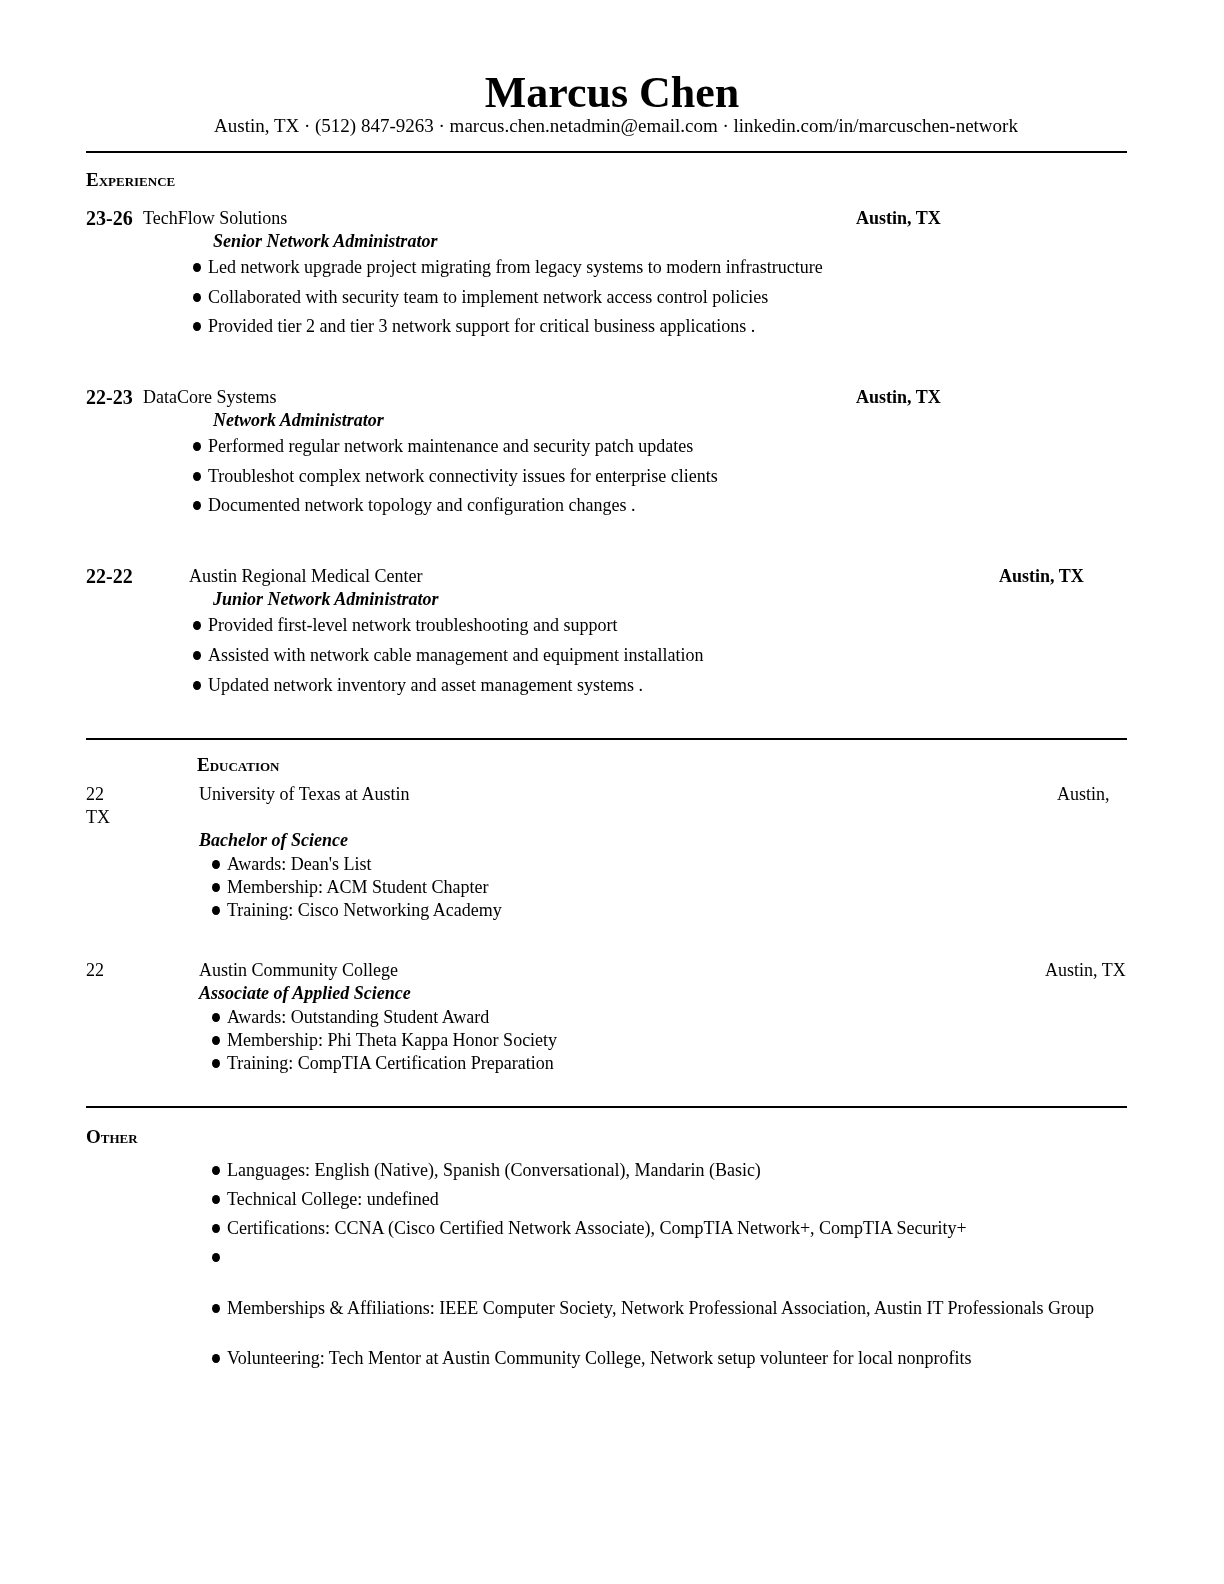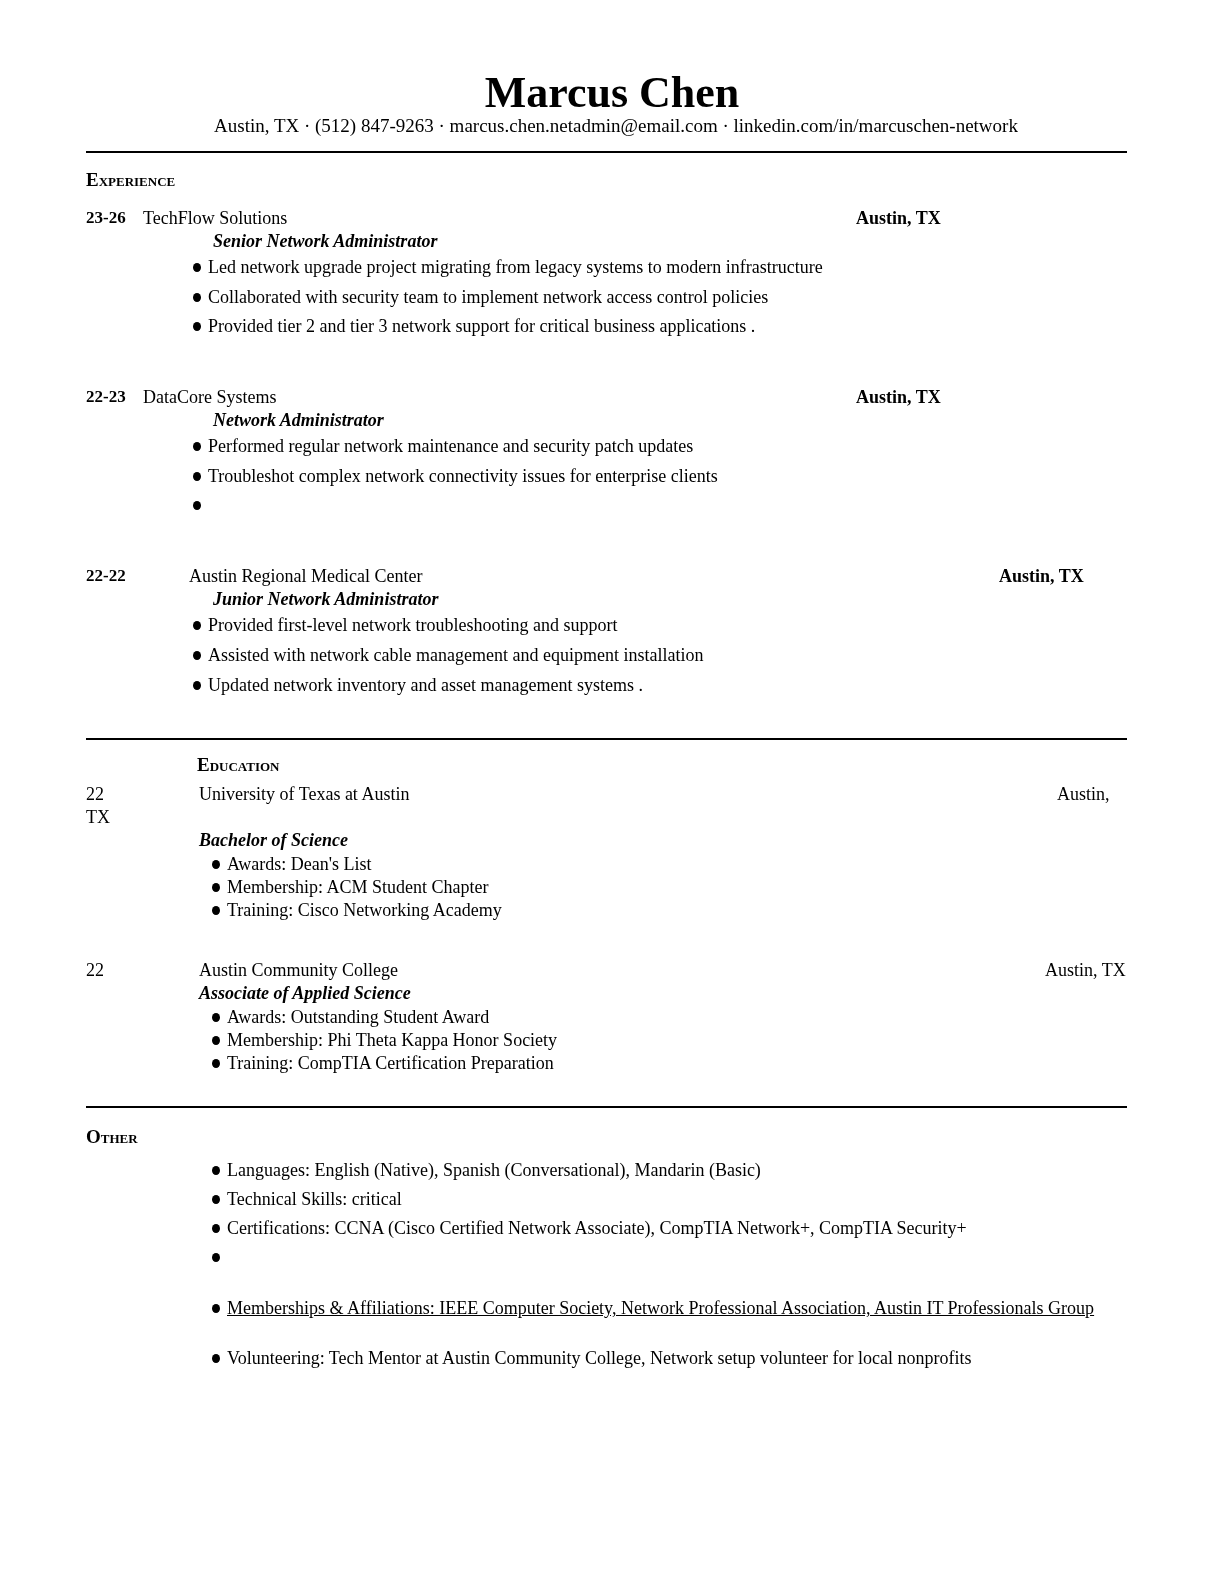--- a/index.html
+++ b/index.html
@@ -2,21 +2,21 @@
 <html><head>
 <meta charset="utf-8">
 <style>
   html, body { margin:0; padding:0; background:#ffffff; }
   body { width:1224px; height:1584px; position:relative; font-family:"Liberation Serif", serif; color:#000; overflow:hidden; }
   .abs { position:absolute; white-space:nowrap; }
   .name { left:0; width:1224px; text-align:center; top:72px; font-size:44px; font-weight:bold; line-height:42px; }
   .contact { left:0; width:1232px; text-align:center; top:115px; font-size:19px; line-height:22px; }
   .rule { position:absolute; left:86px; width:1041px; height:2px; background:#000; }
   .sec { font-size:19px; font-weight:bold; font-variant:small-caps; line-height:22px; }
-  .exp-date { font-size:17px; font-weight:bold; line-height:22px; }
+  .exp-date { font-size:20px; font-weight:bold; line-height:22px; }
   .exp-co { font-size:18px; font-weight:normal; line-height:22px; }
   .exp-loc { font-size:18px; font-weight:bold; line-height:22px; }
   .exp-title { font-size:18px; font-weight:bold; font-style:italic; line-height:22px; }
   .bullet { font-size:18px; line-height:22px; }
   .edu-text { font-size:18px; line-height:22px; }
   .edu-deg { font-size:18px; font-weight:bold; font-style:italic; line-height:22px; }
   .dot { display:inline-block; width:8px; height:9px; border-radius:50%; background:#000; margin-right:7px; vertical-align:1px; }
   .wrap { white-space:normal; }
 </style>
 </head>
@@ -38,21 +38,21 @@
   <div class="abs bullet" style="left:193px; top:315px;"><span class="dot"></span><span>Provided tier 2 and tier 3 network support for critical business applications .</span></div>
 </div>
 
 <div>
   <div class="abs exp-date" style="left:86px; top:386px;">22-23</div>
   <div class="abs exp-co" style="left:143px; top:386px;">DataCore Systems</div>
   <div class="abs exp-loc" style="left:856px; top:386px;">Austin, TX</div>
   <div class="abs exp-title" style="left:213px; top:409px;">Network Administrator</div>
   <div class="abs bullet" style="left:193px; top:435px;"><span class="dot"></span><span>Performed regular network maintenance and security patch updates</span></div>
   <div class="abs bullet" style="left:193px; top:465px;"><span class="dot"></span><span>Troubleshot complex network connectivity issues for enterprise clients</span></div>
-  <div class="abs bullet" style="left:193px; top:494px;"><span class="dot"></span></div>
+  <div class="abs bullet" style="left:193px; top:494px;"><span class="dot"></span><span>Documented network topology and configuration changes .</span></div>
 </div>
 
 <div>
   <div class="abs exp-date" style="left:86px; top:565px;">22-22</div>
   <div class="abs exp-co" style="left:143px; top:565px;margin-left:46px;">Austin Regional Medical Center</div>
   <div class="abs exp-loc" style="left:999px; top:565px;">Austin, TX</div>
   <div class="abs exp-title" style="left:213px; top:588px;">Junior Network Administrator</div>
   <div class="abs bullet" style="left:193px; top:614px;"><span class="dot"></span><span>Provided first-level network troubleshooting and support</span></div>
   <div class="abs bullet" style="left:193px; top:644px;"><span class="dot"></span><span>Assisted with network cable management and equipment installation</span></div>
   <div class="abs bullet" style="left:193px; top:674px;"><span class="dot"></span><span>Updated network inventory and asset management systems .</span></div>
@@ -81,17 +81,17 @@
   <div class="abs bullet" style="left:212px; top:1006px;"><span class="dot"></span><span>Awards: Outstanding Student Award</span></div>
   <div class="abs bullet" style="left:212px; top:1029px;"><span class="dot"></span><span>Membership: Phi Theta Kappa Honor Society</span></div>
   <div class="abs bullet" style="left:212px; top:1052px;"><span class="dot"></span><span>Training: CompTIA Certification Preparation</span></div>
 </div>
 
 <div class="rule" style="top:1106px;"></div>
 
 <div class="abs sec" style="left:86px; top:1126px;">Other</div>
 
 <div class="abs bullet" style="left:212px; top:1159px;"><span class="dot"></span><span>Languages: English (Native), Spanish (Conversational), Mandarin (Basic)</span></div>
-<div class="abs bullet" style="left:212px; top:1188px;"><span class="dot"></span><span>Technical Skills: critical</span></div>
+<div class="abs bullet" style="left:212px; top:1188px;"><span class="dot"></span><span>Technical College: undefined</span></div>
 <div class="abs bullet" style="left:212px; top:1217px;"><span class="dot"></span><span>Certifications: CCNA (Cisco Certified Network Associate), CompTIA Network+, CompTIA Security+</span></div>
 <div class="abs bullet wrap" style="left:212px; top:1244px; width:850px; padding-left:15px; text-indent:-15px; line-height:26px;"><span class="dot"></span></div>
-<div class="abs bullet wrap" style="left:212px; top:1296px; width:935px; padding-left:15px; text-indent:-15px; line-height:24px;text-decoration:underline;"><span class="dot"></span><span>Memberships &amp; Affiliations: IEEE Computer Society, Network Professional Association, Austin IT Professionals Group</span></div>
+<div class="abs bullet wrap" style="left:212px; top:1296px; width:935px; padding-left:15px; text-indent:-15px; line-height:24px;"><span class="dot"></span><span>Memberships &amp; Affiliations: IEEE Computer Society, Network Professional Association, Austin IT Professionals Group</span></div>
 <div class="abs bullet" style="left:212px; top:1347px;"><span class="dot"></span><span>Volunteering: Tech Mentor at Austin Community College, Network setup volunteer for local nonprofits</span></div>
 
 </body></html>

